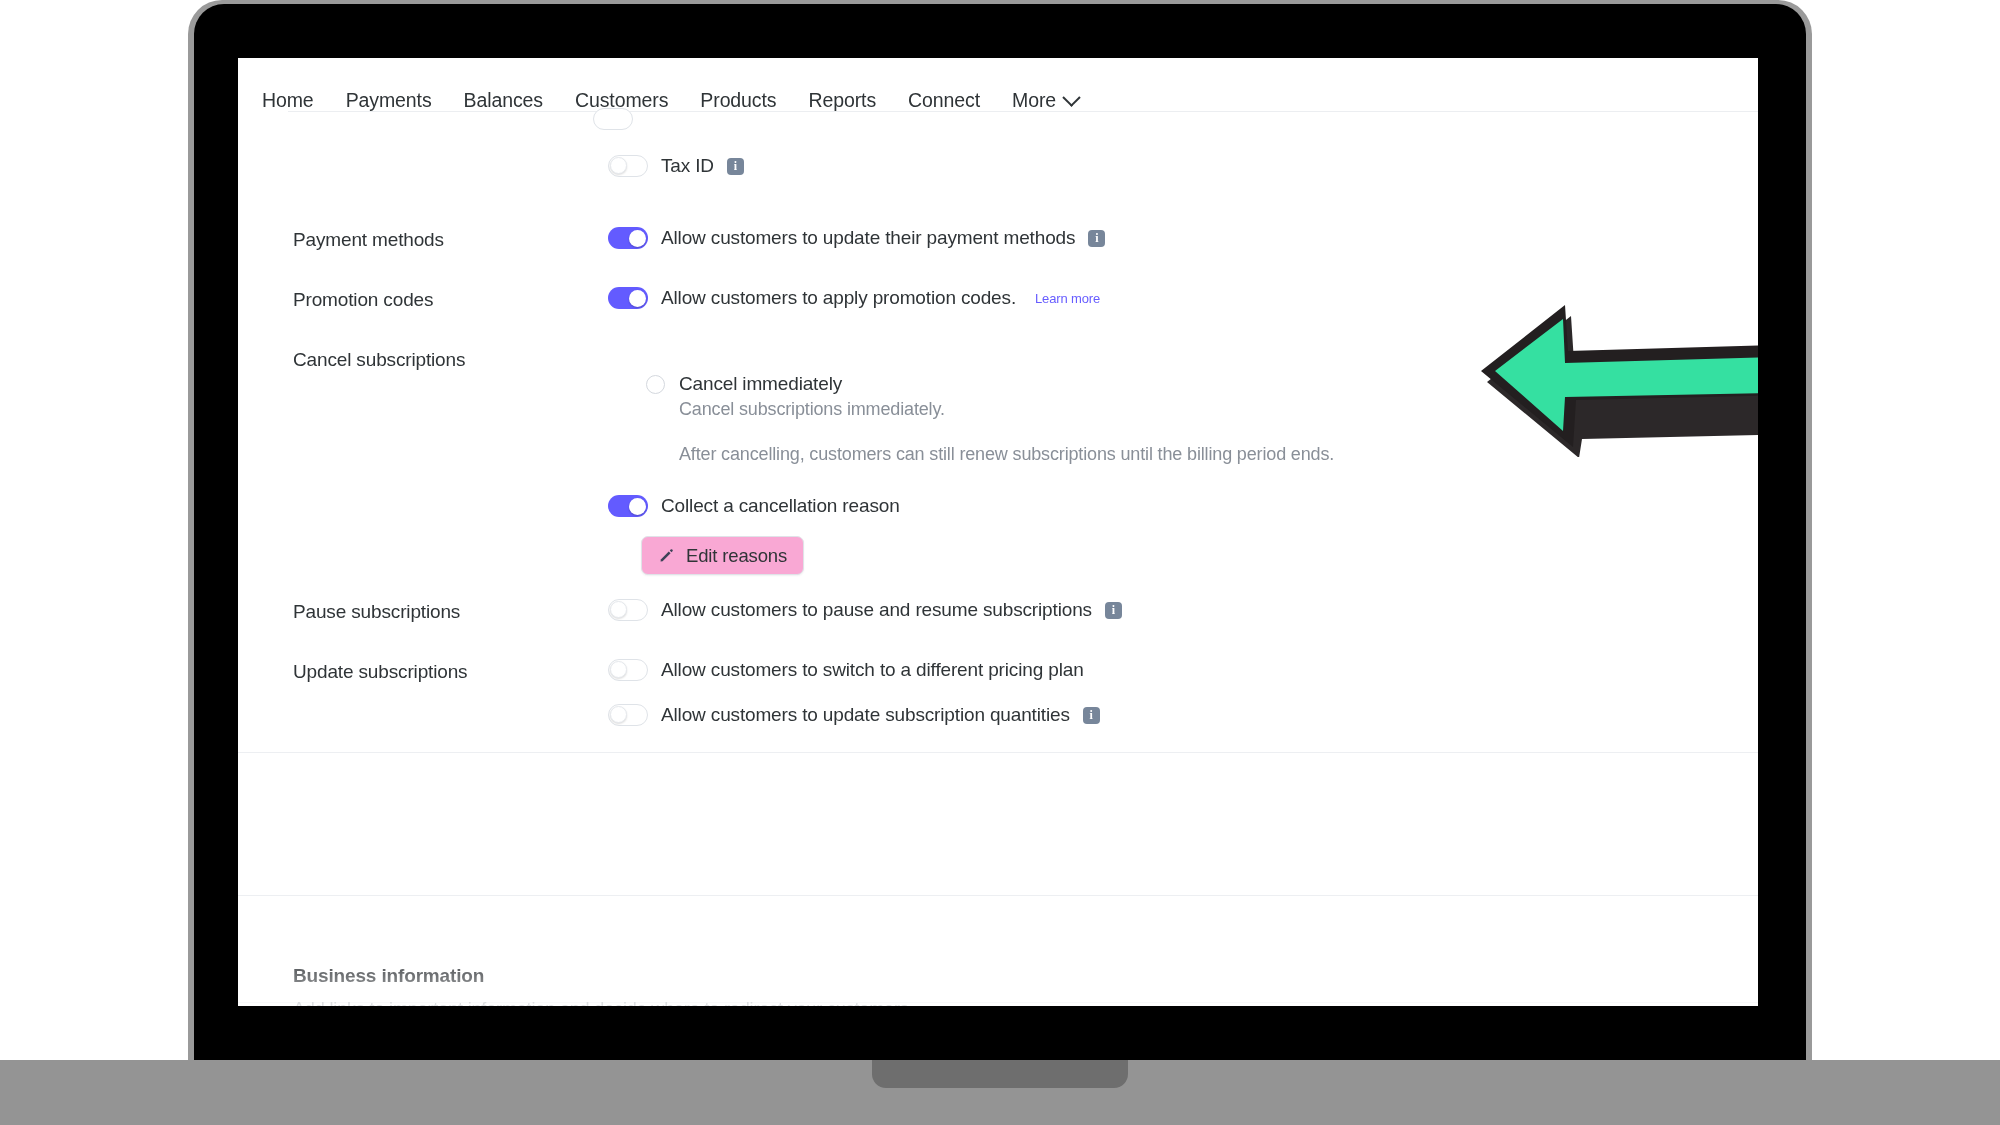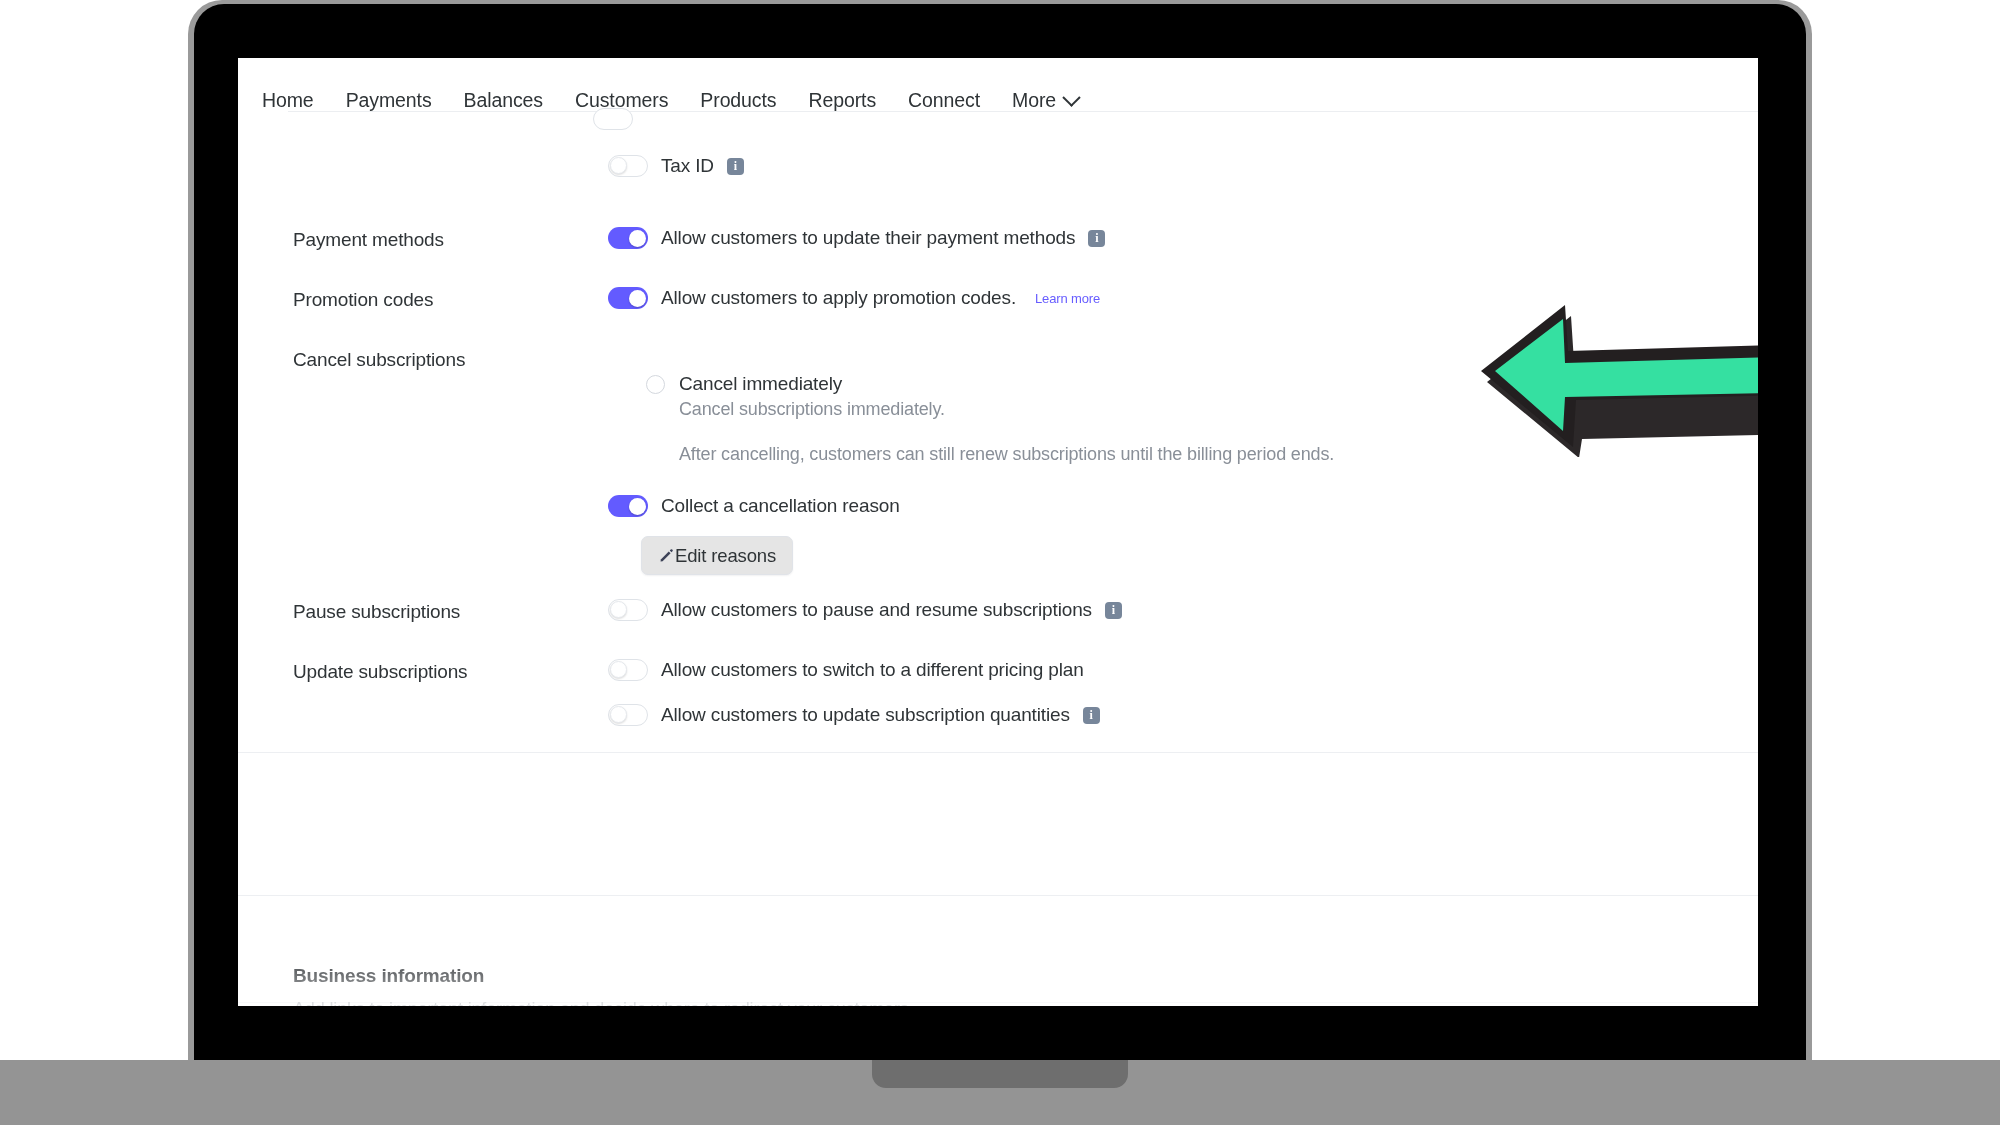--- a/index.html
+++ b/index.html
@@ -215,25 +215,26 @@
   .radio-title { font-size: 19px; color: #2f3437; letter-spacing: -0.15px; }
   .radio-desc {
     font-size: 18px; color: #898f98; letter-spacing: -0.15px;
     margin-top: 4px; margin-left: 33px;
   }
 
   
   .btn {
     display: inline-flex;
     align-items: center;
+    gap: 11px;
     height: 39px;
     padding: 0 16px;
     border: 1.3px solid #e0e3e8;
     border-radius: 7px;
-    background: #e5e5e5;
+    background: #f9a8d4;
     box-shadow: 0 1px 2px rgba(16,24,40,.06);
     font-size: 18.5px;
     color: #2f3437;
     letter-spacing: -0.15px;
     cursor: pointer;
     white-space: nowrap;
   }
 
   .hrule {
     position: absolute;

